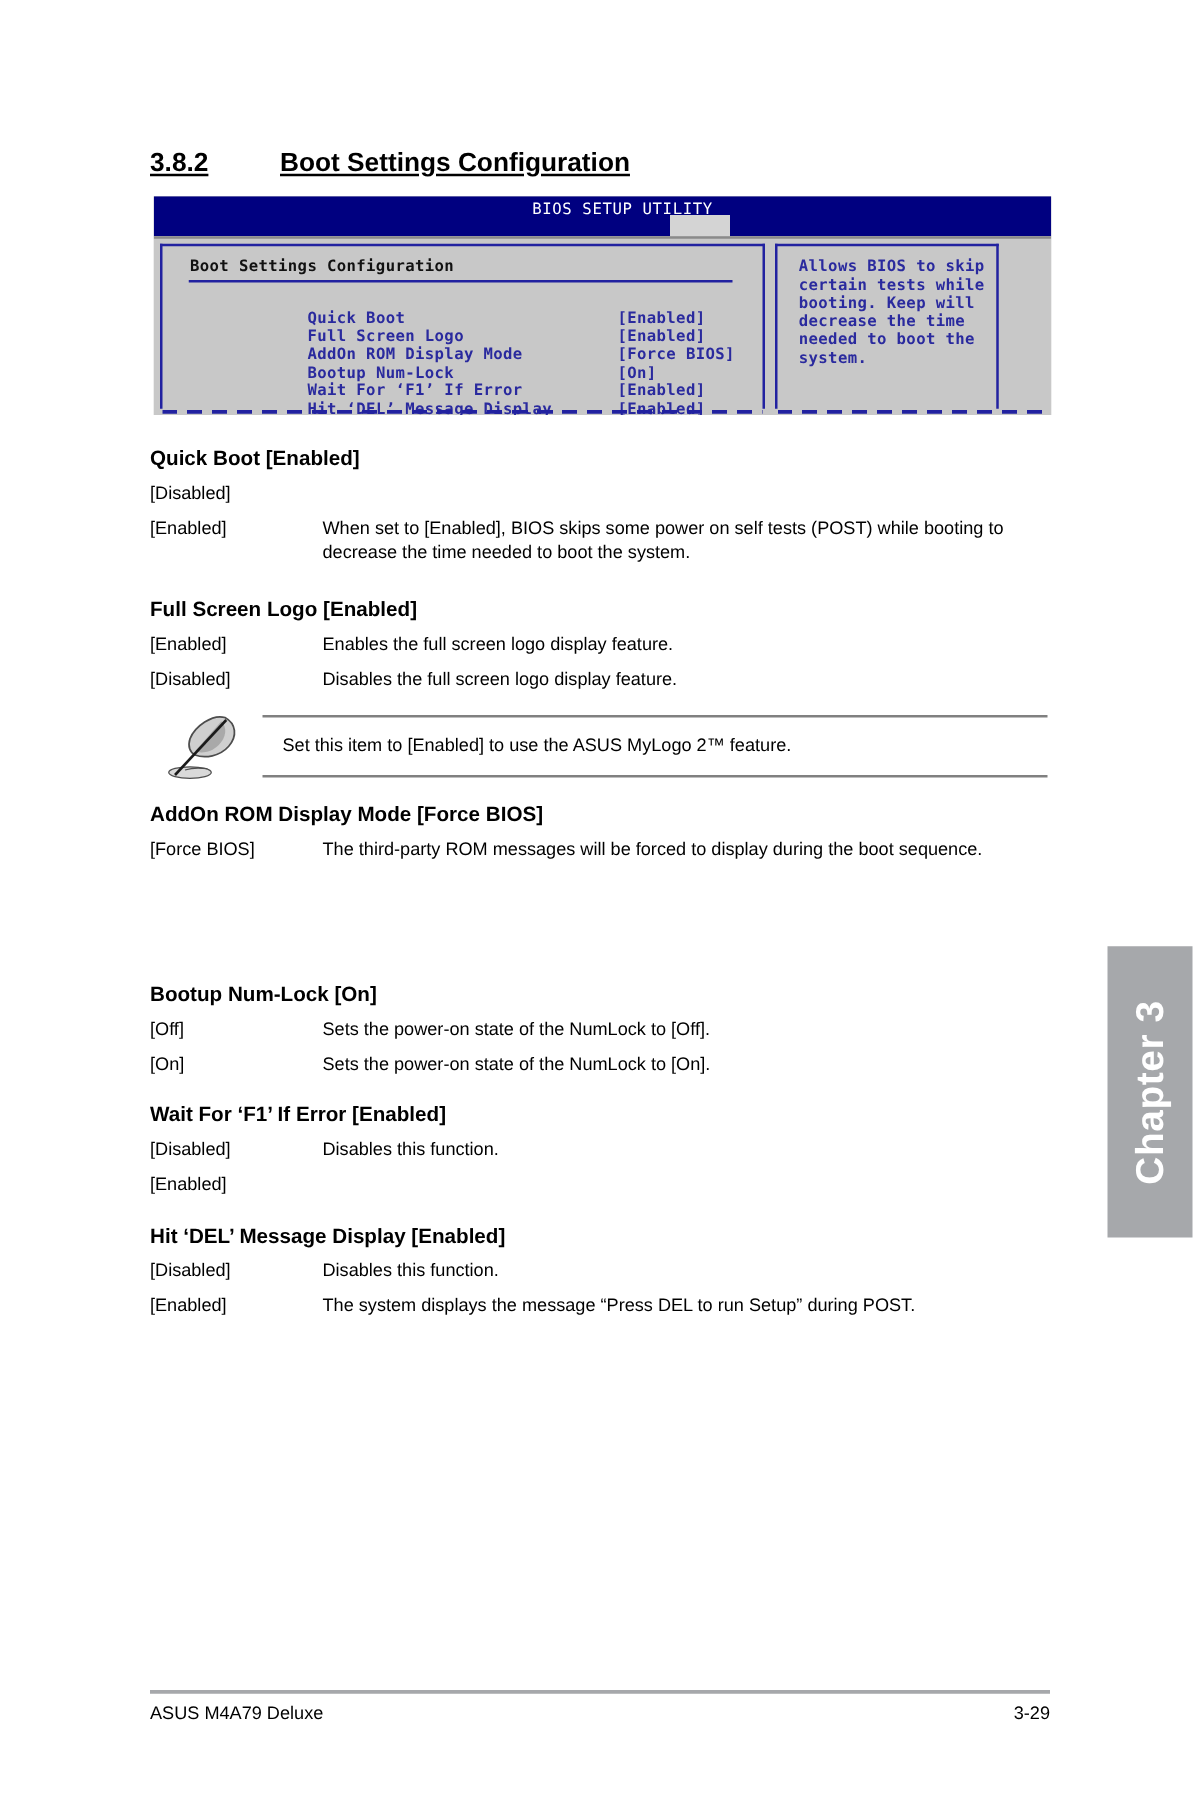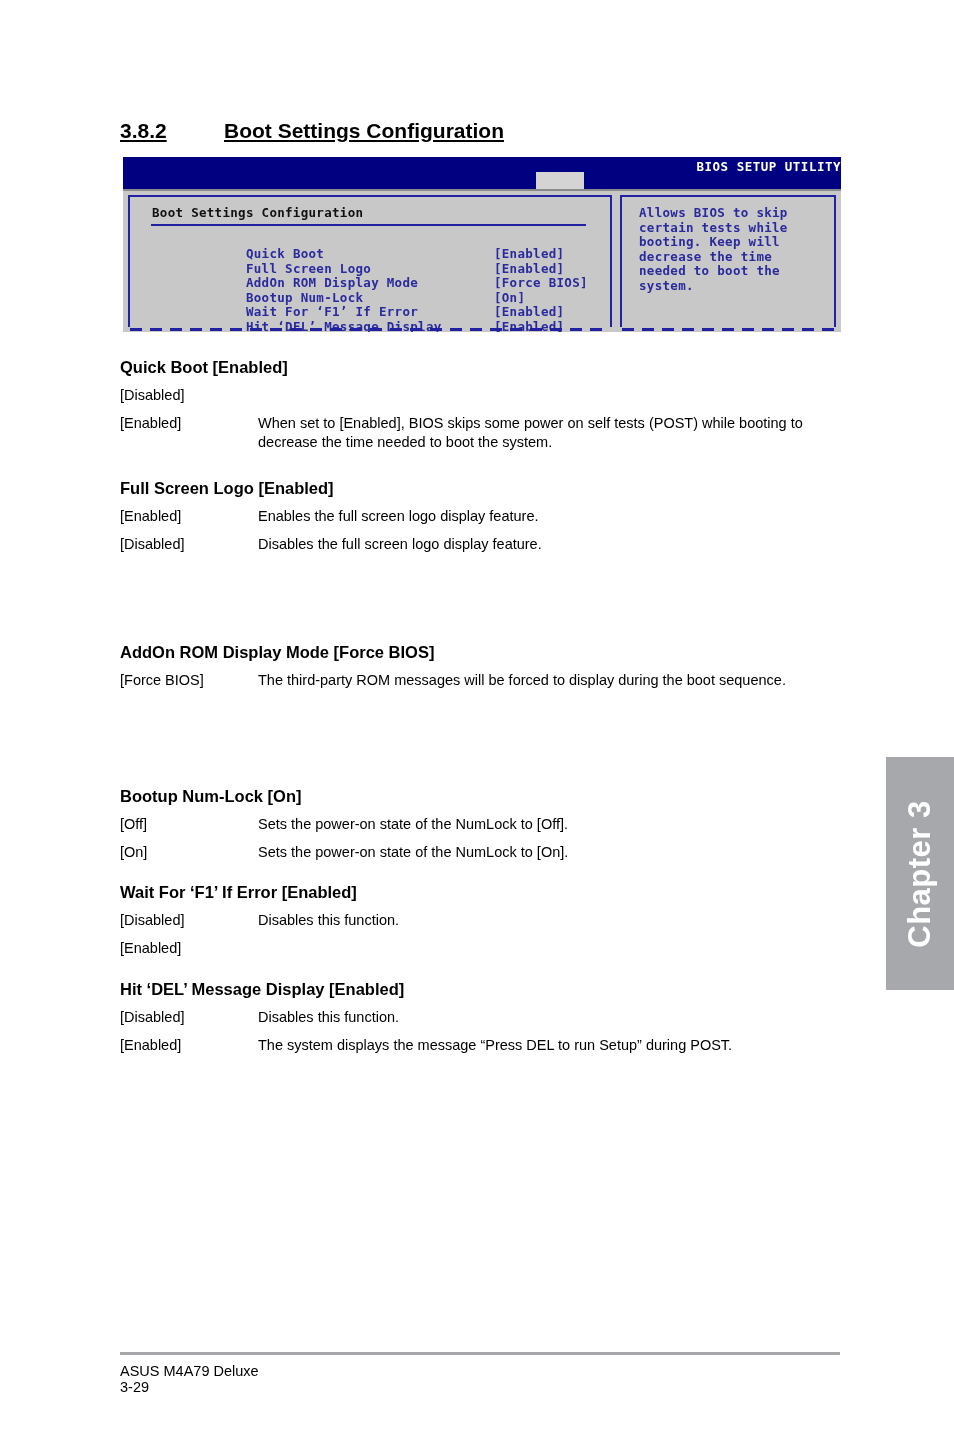--- a/index.html
+++ b/index.html
@@ -85,24 +85,24 @@
   .bios-titlebar {
     position: relative;
     height: 32px;
     background: #000080;
   }
   .bios-title {
     position: absolute;
     left: 0;
     right: 0;
     top: 2px;
-    text-align: right;
+    text-align: center;
     color: #ffffff;
     font-size: 12.5px;
-    font-weight: bold;
+    font-weight: normal;
     letter-spacing: 0.5px;
     padding-left: 32px;
   }
   .bios-tab {
     position: absolute;
     left: 413px;
     top: 15px;
     background: #d4d4d4;
     color: #1a1a8c;
     font-size: 12.5px;
@@ -127,21 +127,21 @@
     height: 132px;
     border: 2px solid #2222a0;
     border-bottom: none;
     box-sizing: border-box;
     background: #c8c8c8;
   }
   .bios-right {
     position: absolute;
     left: 497px;
     top: 4px;
-    width: 216px;
+    width: 179px;
     height: 132px;
     border: 2px solid #2222a0;
     border-bottom: none;
     box-sizing: border-box;
     background: #c8c8c8;
   }
   .bios-dash-left {
     position: absolute;
     left: 7px;
     bottom: 3px;
@@ -268,21 +268,20 @@
     background: #a6a8ab;
   }
   .footer {
     position: absolute;
     left: 120px;
     top: 1363px;
     width: 720px;
     display: flex;
     justify-content: space-between;
     font-size: 14.5px;
-    flex-direction: column;
   }
 </style>
 </head>
 <body>
 
 <div class="page">
 
   <div class="chapter-tab">
     <span class="label">Chapter 3</span>
   </div>
@@ -353,20 +352,32 @@
     <div class="opt-row">
       <div class="opt-key">[Enabled]</div>
       <div class="opt-desc">Enables the full screen logo display feature.</div>
     </div>
     <div class="opt-row">
       <div class="opt-key">[Disabled]</div>
       <div class="opt-desc">Disables the full screen logo display feature.</div>
     </div>
   </div>
 
+  <div class="note">
+    <div class="note-rule-top"></div>
+    <div class="note-rule-bottom"></div>
+    <svg class="note-icon" viewBox="0 0 76 56" xmlns="http://www.w3.org/2000/svg">
+      <ellipse cx="26" cy="48" rx="17" ry="4.6" fill="#d9d9d9" stroke="#4d4d4d" stroke-width="1"></ellipse>
+      <path d="M22 46 C28 44 33 44 40 45" fill="none" stroke="#4d4d4d" stroke-width="1"></path>
+      <path d="M54 4 C63 9 64 19 57 27 C50 35 38 37 30 34 C26 32 24 27 26 21 C30 11 44 1 54 4 Z" fill="#cfcfcf" stroke="#4d4d4d" stroke-width="1.4"></path>
+      <path d="M51 7 C56 12 55 20 49 26 C43 32 35 33 30 31" fill="#9c9c9c" stroke="none" opacity="0.75"></path>
+      <line x1="55" y1="6" x2="14" y2="50" stroke="#1a1a1a" stroke-width="2.1"></line>
+    </svg>
+    <div class="note-text">Set this item to [Enabled] to use the ASUS MyLogo 2™ feature.</div>
+  </div>
 
   <div class="block" style="top:643px">
     <div class="opt-heading">AddOn ROM Display Mode [Force BIOS]</div>
     <div class="opt-row">
       <div class="opt-key">[Force BIOS]</div>
       <div class="opt-desc">The third-party ROM messages will be forced to display during the boot sequence.</div>
     </div>
   </div>
 
   <div class="block" style="top:787px">

